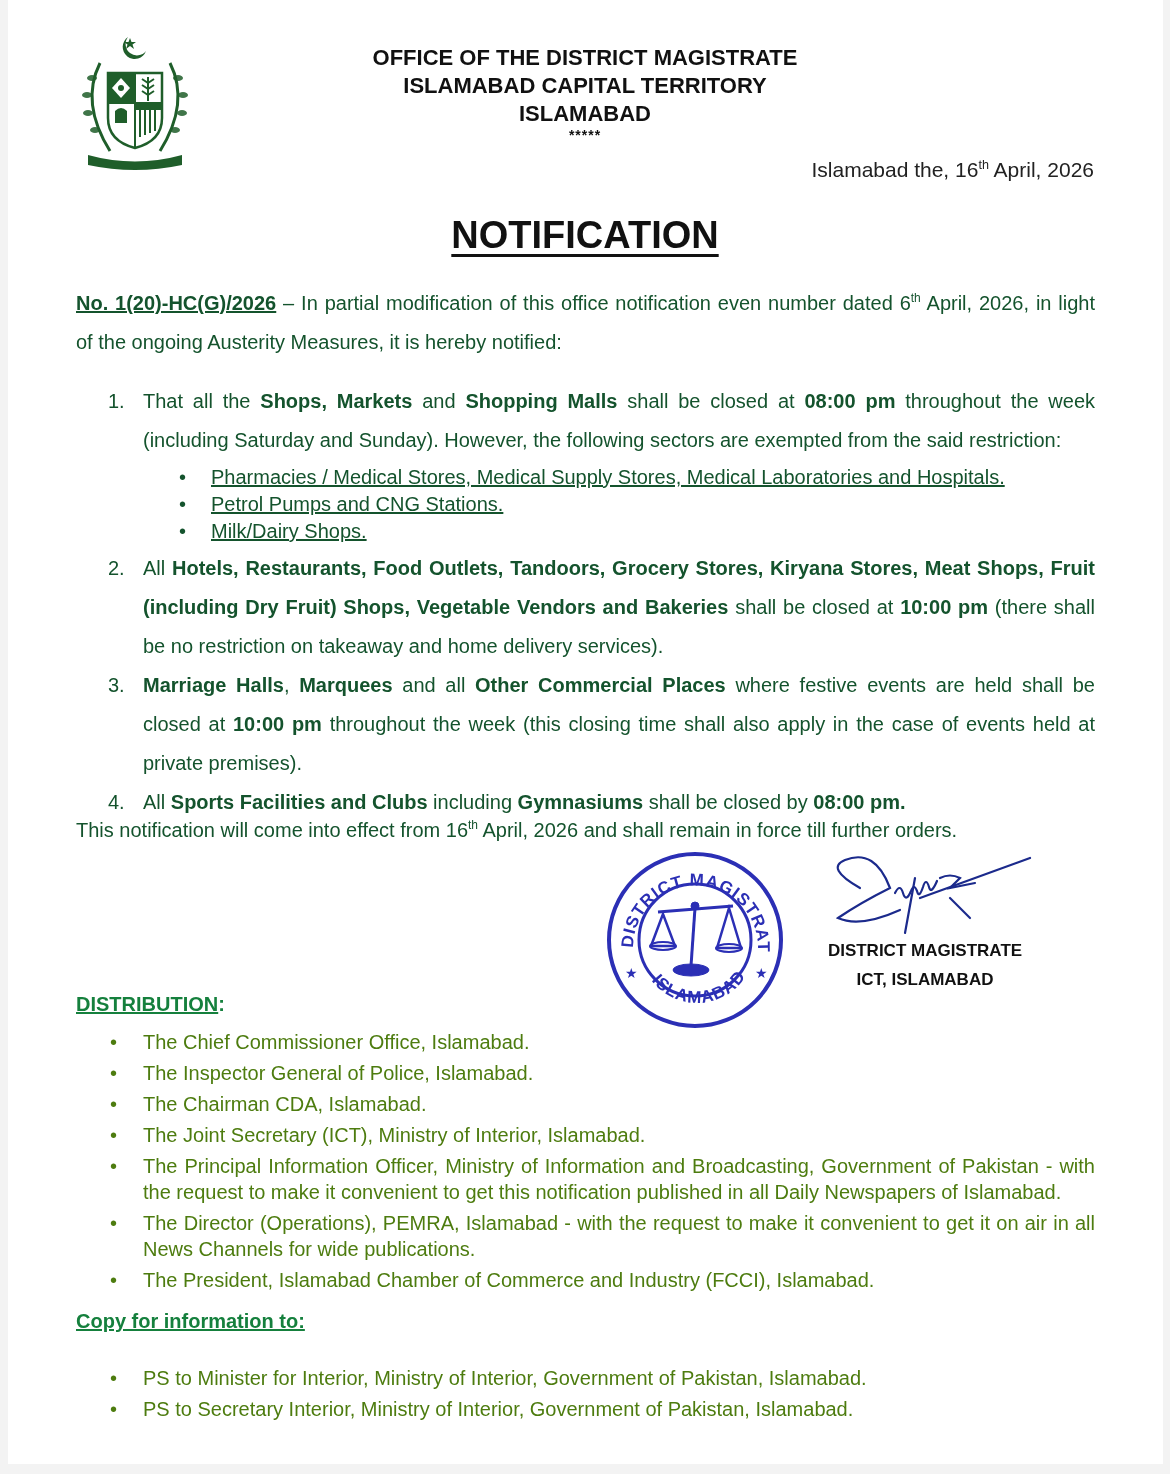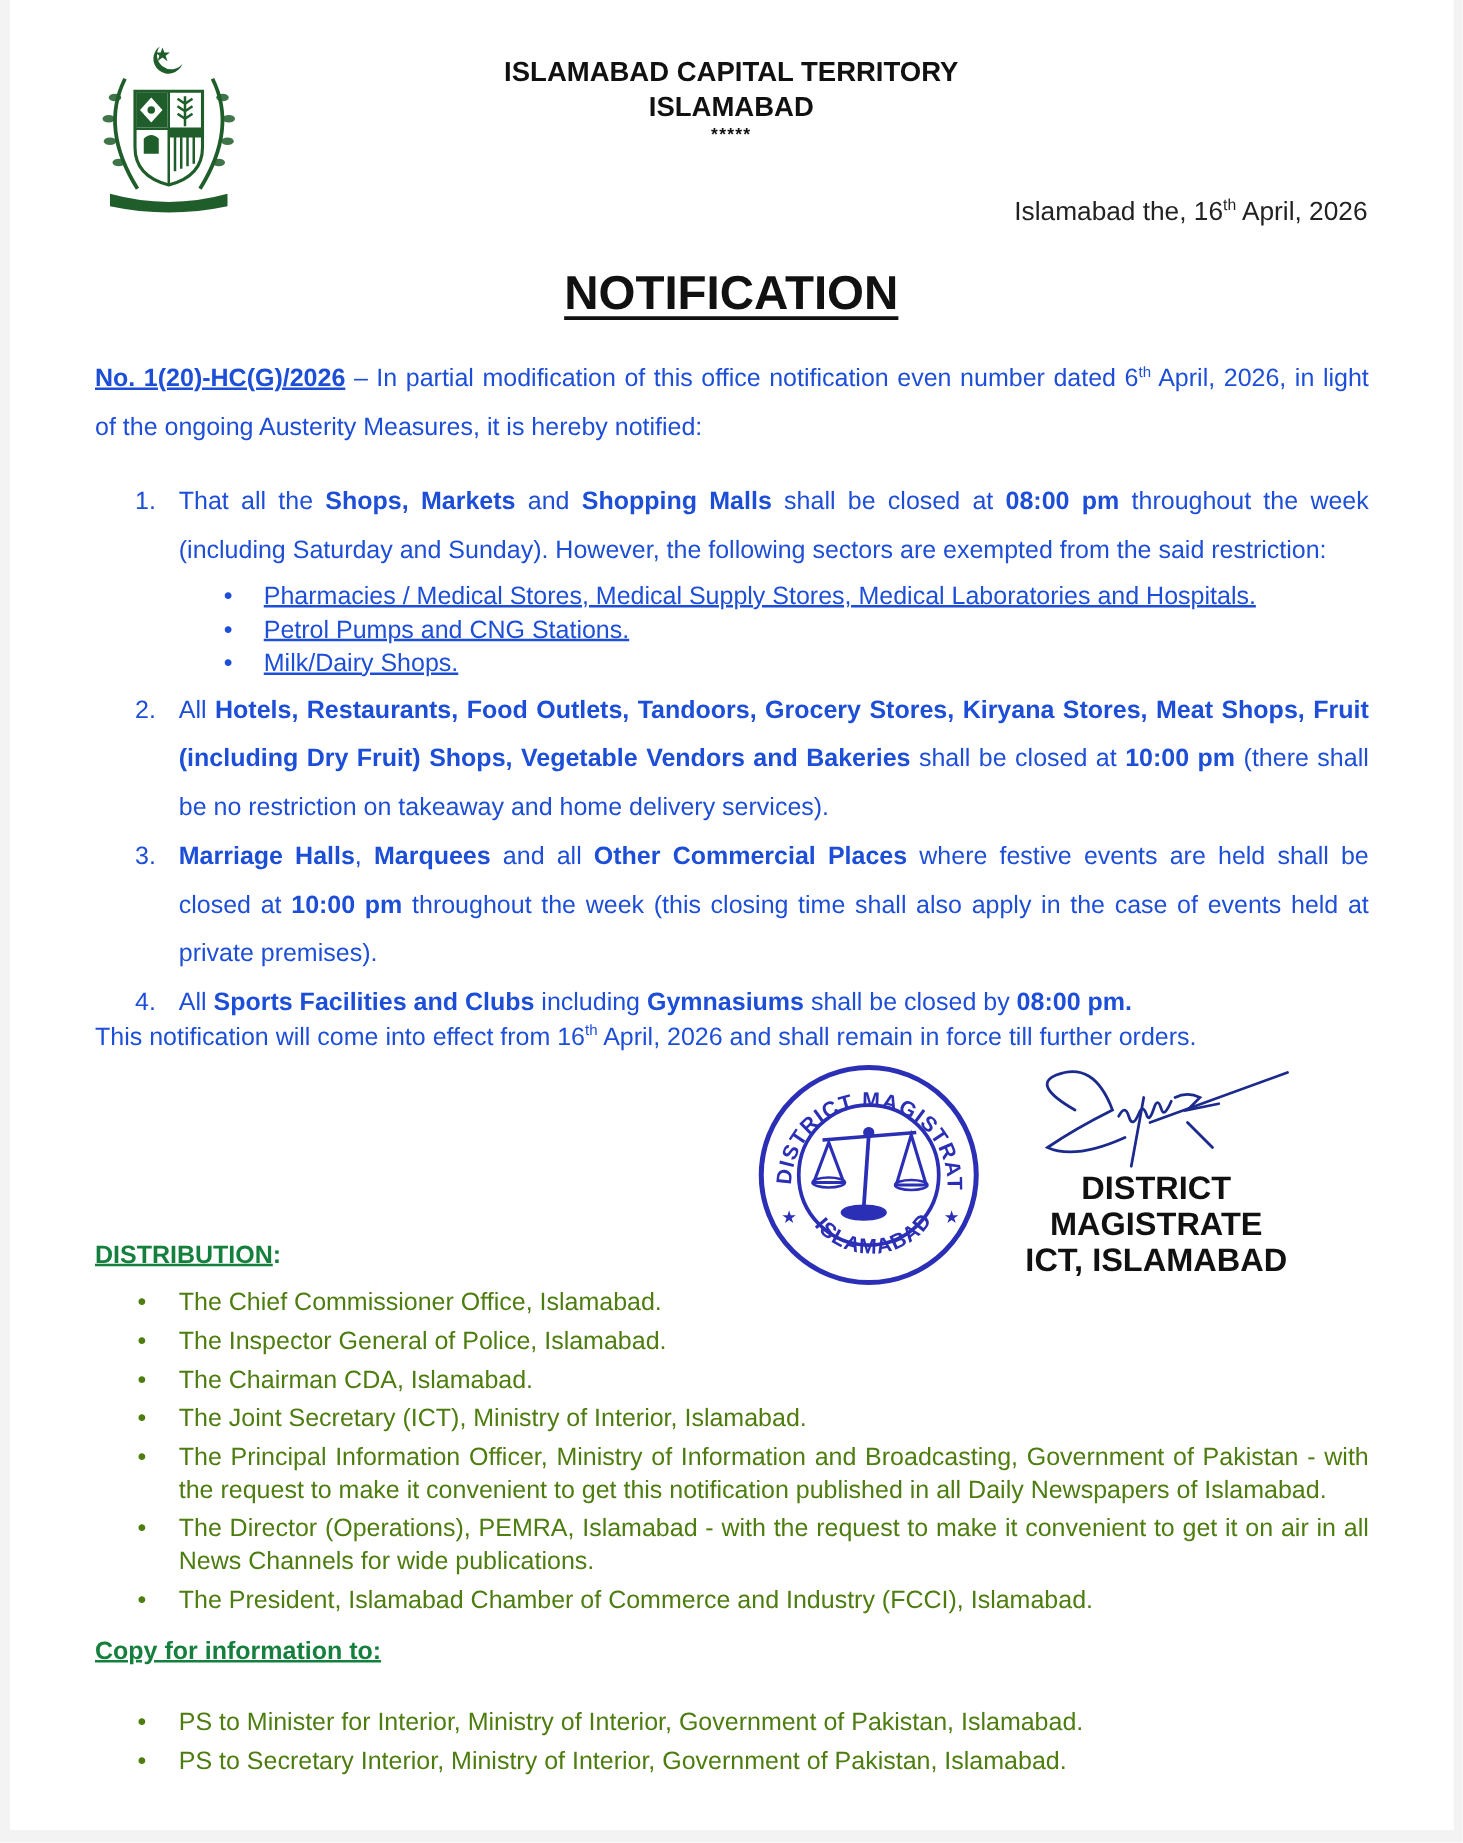--- a/index.html
+++ b/index.html
@@ -47,39 +47,39 @@
       font-size: 38px;
       text-decoration: underline;
       text-decoration-thickness: 3px;
       text-underline-offset: 6px;
       color: #111;
     }
     .body-text {
       position: absolute;
       left: 76px; width: 1019px;
       font-size: 20px;
-      color: #1d4ed8;
+      color: #14532d;
       text-align: justify;
     }
     .intro { top: 284px; line-height: 39px; }
     .ref-no { font-weight: bold; text-decoration: underline; }
     .items { top: 382px; }
     .item { position: relative; padding-left: 67px; line-height: 39px; text-align: justify; }
     .item .num { position: absolute; left: 32px; top: 0; }
     .b { font-weight: bold; }
     .bu { font-weight: bold; }
     .sublist { list-style: none; margin: 0 0 0 0; padding: 0 0 0 67px; line-height: 27px; }
     .sublist li { position: relative; padding-left: 68px; text-decoration: underline; }
     .sublist li::before { content: "\2022"; position: absolute; left: 36px; top: 0; font-size: 20px; }
     .effect { top: 815px; line-height: 30px; }
     .stamp { position: absolute; left: 603px; top: 848px; width: 185px; height: 185px; }
     .signature { position: absolute; left: 820px; top: 848px; width: 215px; height: 90px; }
     .signatory {
       position: absolute; left: 800px; width: 250px; top: 936px;
-      text-align: center; font-weight: bold; font-size: 26px; line-height: 29px; color: #111;
+      text-align: center; font-weight: bold; font-size: 17px; line-height: 29px; color: #111;
     }
     .section-head {
       position: absolute; left: 76px;
       font-weight: bold; font-size: 20px; text-decoration: underline; color: #15803d;
     }
     .dist-head { top: 993px; }
     .copy-head { top: 1310px; }
     .dist-list {
       position: absolute; left: 76px; width: 1019px;
       list-style: none; margin: 0; padding: 0;
@@ -123,20 +123,21 @@
         <ellipse cx="113" cy="62" rx="5" ry="3"></ellipse>
       <ellipse cx="112" cy="80" rx="5" ry="3"></ellipse>
         <ellipse cx="105" cy="97" rx="5" ry="3"></ellipse>
     </g>
 
     <path d="M18 122 Q65 135 112 122 L112 132 Q65 142 18 132 Z" fill="#1f5e2a" stroke="none"></path>
   </g>
 </svg>
 
 <div class="letterhead">
+  <div>OFFICE OF THE DISTRICT MAGISTRATE</div>
   <div>ISLAMABAD CAPITAL TERRITORY</div>
   <div>ISLAMABAD</div>
   <div class="stars">*****</div>
 </div>
 
 <div class="date-line"><span>Islamabad the, 16</span><sup>th</sup><span> April, 2026</span></div>
 
 <div class="title">NOTIFICATION</div>
 
 <div class="body-text intro"><span class="ref-no">No. 1(20)-HC(G)/2026</span><span> – In partial modification of this office notification even number dated 6</span><sup>th</sup><span> April, 2026, in light of the ongoing Austerity Measures, it is hereby notified:</span></div>

